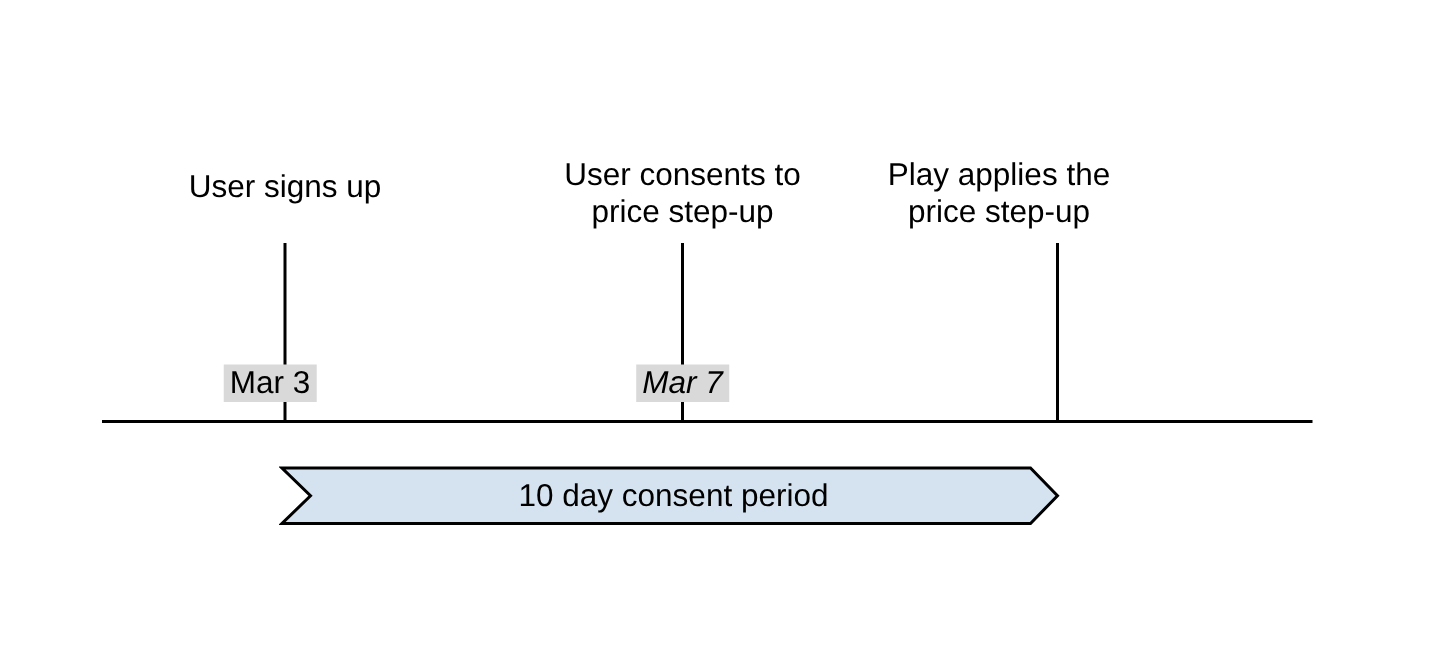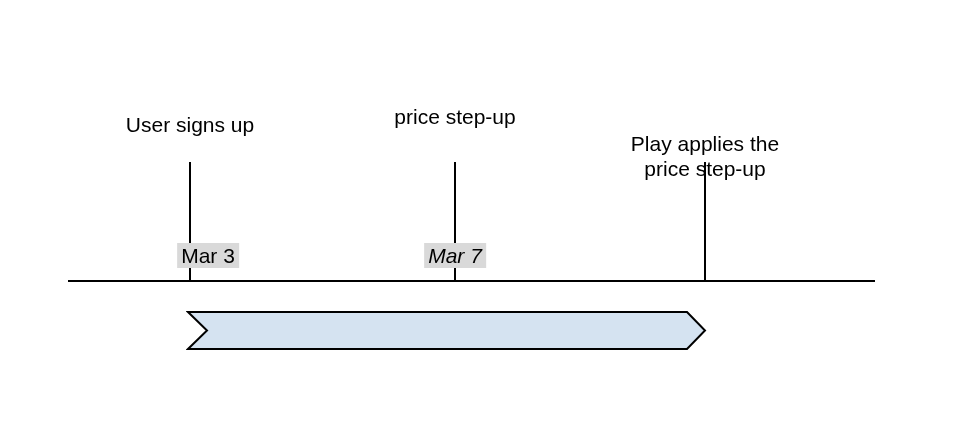--- a/index.html
+++ b/index.html
@@ -43,34 +43,34 @@
     transform: translateX(-50%);
     text-align: center;
     font-size: 21px;
     line-height: 25px;
     white-space: nowrap;
   }
   .heading span { display: block; }
   .heading span:empty { display: none; }
   .heading.h1 { left: 190px; top: 112px; }
   .heading.h2 { left: 455px; top: 104px; }
-  .heading.h3 { left: 705px; top: 104px; margin-top: 27px; }
+  .heading.h3 { left: 666px; top: 104px; }
 
   
   .date-badge {
     position: absolute;
     top: 243px;
     transform: translateX(-50%);
     background: #d9d9d9;
     font-size: 21px;
     line-height: 25px;
     padding: 0 4px;
     white-space: nowrap;
   }
-  .date-badge.d1 { left: 208px; }
+  .date-badge.d1 { left: 180px; }
   .date-badge.d2 { left: 455px; font-style: italic; }
   .date-badge.d3 { left: 705px; }
 
   
   .period-arrow {
     position: absolute;
     left: 186px;
     top: 310px;
     width: 522px;
     height: 41px;
@@ -88,33 +88,35 @@
 </head>
 <body>
 
 <div class="canvas">
 
   <div class="heading h1">
     <span>User signs up</span>
 
   </div>
   <div class="heading h2">
+    <span>User consents to</span>
     <span>price step-up</span>
   </div>
   <div class="heading h3">
     <span>Play applies the</span>
     <span>price step-up</span>
   </div>
 
   <div class="tick t1"></div>
   <div class="tick t2"></div>
   <div class="tick t3"></div>
 
   <div class="date-badge d1">Mar 3</div>
   <div class="date-badge d2">Mar 7</div>
 
   <div class="axis"></div>
 
   <svg class="period-arrow" viewBox="0 0 522 41" xmlns="http://www.w3.org/2000/svg">
     <polygon points="2,2 501,2 519,20.5 501,39 2,39 21,20.5" fill="#d5e3f1" stroke="#000000" stroke-width="2" stroke-linejoin="miter"></polygon>
   </svg>
+  <div class="period-label">10 day consent period</div>
 
 </div>
 
 </body></html>

